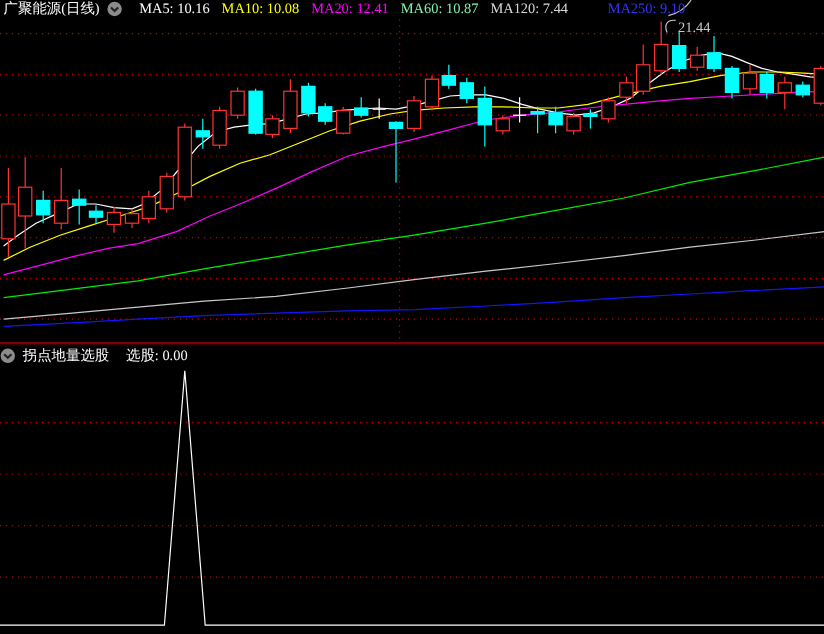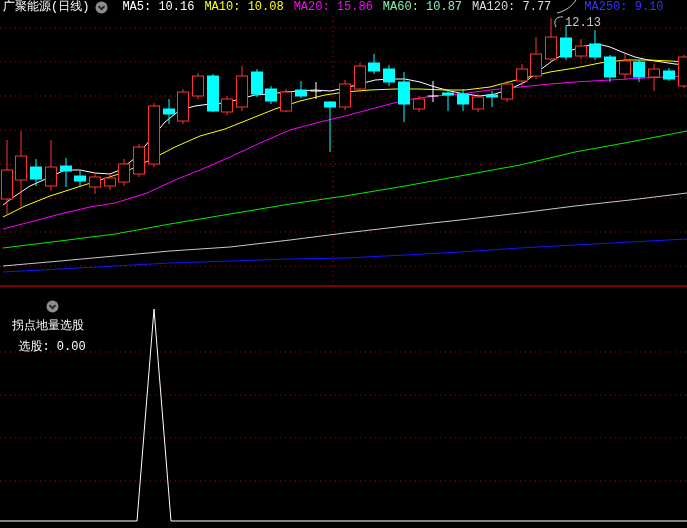--- a/index.html
+++ b/index.html
@@ -1,22 +1,22 @@
 <!DOCTYPE html>
 <html><head>
 <meta charset="utf-8">
 <style>
   html,body{margin:0;padding:0;background:#000;}
   #screen{position:relative;width:687px;height:528px;background:#000;overflow:hidden;
-          font-family:Liberation Mono, monospace;}
+          font-family:Liberation Serif, serif;}
   svg#chart{position:absolute;left:0;top:0;z-index:1;}
   .hdr{position:absolute;left:0;display:flex;align-items:center;gap:6px;z-index:3;
        font-size:12px;line-height:15px;white-space:nowrap;}
   #top-hdr{top:0;height:15px;padding-left:3px;}
-  #sub-hdr{top:300px;height:16px;padding-left:12px;flex-direction:column;}
+  #sub-hdr{top:288px;height:16px;padding-left:0;}
   .t-white{color:#ffffff;}
   .ma-label{margin-right:4px;}
   .circ-icon{width:13px;height:13px;flex:0 0 13px;}
   #divider{position:absolute;left:0;top:285px;width:687px;height:2px;background:#7e0000;z-index:2;}
   #annot{position:absolute;z-index:3;color:#c8c8c8;font-size:12px;}
   .subname{margin-right:8px;}
 </style>
 </head>
 <body>
 
@@ -142,27 +142,27 @@
     </svg>
 
   <div id="top-hdr" class="hdr">
     <span class="t-white">广聚能源(日线)</span>
     <svg class="circ-icon" viewBox="0 0 13 13">
       <circle cx="6.5" cy="6.5" r="6" fill="#8c8c8c"></circle>
       <path d="M3.5 5.2 L6.5 8.2 L9.5 5.2" fill="none" stroke="#222" stroke-width="1.8"></path>
     </svg>
     <span class="ma-label" style="color: rgb(255, 255, 255); margin-left: 8px;">MA5: 10.16</span>
     <span class="ma-label" style="color: rgb(255, 255, 0); text-align: center;">MA10: 10.08</span>
-    <span class="ma-label" style="color: rgb(255, 0, 255);">MA20: 15.86</span>
+    <span class="ma-label" style="color: rgb(255, 0, 255);">MA20: 12.41</span>
     <span class="ma-label" style="color: #86efac;">MA60: 10.87</span>
-    <span class="ma-label" style="color: rgb(216, 216, 216);">MA120: 7.77</span>
+    <span class="ma-label" style="color: rgb(216, 216, 216);">MA120: 7.44</span>
     <span class="ma-label" style="color: rgb(51, 51, 255); padding-left: 23px;">MA250: 9.10</span>
   </div>
 
-  <div id="annot" style="left: 565px; top: 16px; color: rgb(200, 200, 200);">12.13</div>
+  <div id="annot" style="left: 565px; top: 16px; color: rgb(200, 200, 200);">21.44</div>
 
   <div id="divider"></div>
 
   <div id="sub-hdr" class="hdr">
     <svg class="circ-icon" viewBox="0 0 13 13">
       <circle cx="6.5" cy="6.5" r="6" fill="#8c8c8c"></circle>
       <path d="M3.5 5.2 L6.5 8.2 L9.5 5.2" fill="none" stroke="#222" stroke-width="1.8"></path>
     </svg>
     <span class="t-white subname">拐点地量选股</span>
     <span class="t-white">选股: 0.00</span>

